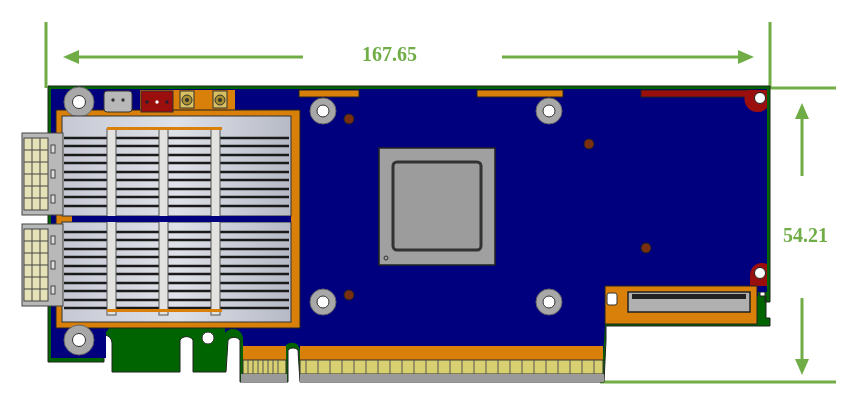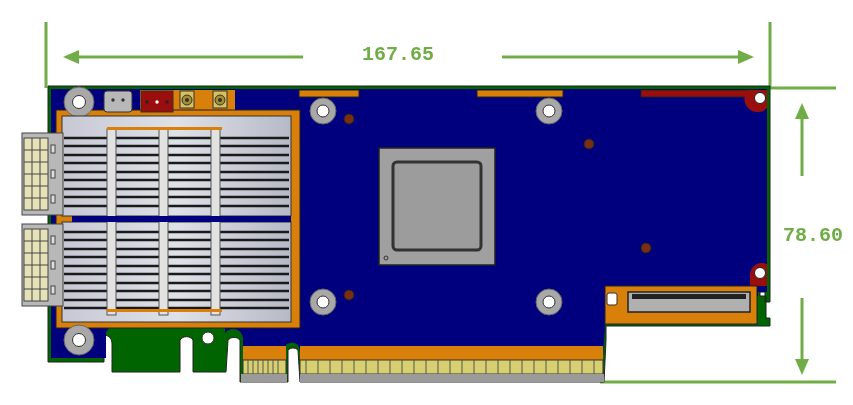--- a/index.html
+++ b/index.html
@@ -1,18 +1,18 @@
 <!DOCTYPE html>
 <html><head>
 <meta charset="utf-8">
 <style>
   html, body { margin: 0; padding: 0; background: #ffffff; }
   body { width: 853px; height: 405px; position: relative; overflow: hidden; font-family: "Liberation Sans", sans-serif; }
   #canvas { position: absolute; left: 0; top: 0; width: 853px; height: 405px; }
-  .dim-label { position: absolute; font-family: Liberation Mono, monospace; font-weight: bold; font-size: 20px; color: #70ad47; }
+  .dim-label { position: absolute; font-family: Liberation Serif, serif; font-weight: bold; font-size: 20px; color: #70ad47; }
   #width-label { left: 362px; top: 43px; }
   #height-label { left: 783px; top: 224px; }
 </style>
 </head>
 <body>
 
 <svg id="canvas" width="853" height="405" viewBox="0 0 853 405" xmlns="http://www.w3.org/2000/svg">
   <defs>
     <marker id="arrowR" markerWidth="10" markerHeight="10" refX="8" refY="5" orient="auto">
         <path d="M0,0 L10,5 L0,10 z" fill="#70ad47"></path>
@@ -230,13 +230,13 @@
         <line x1="546" y1="360" x2="546" y2="374"></line>
         <line x1="558" y1="360" x2="558" y2="374"></line>
         <line x1="570" y1="360" x2="570" y2="374"></line>
         <line x1="582" y1="360" x2="582" y2="374"></line>
         <line x1="594" y1="360" x2="594" y2="374"></line>
     </g>
   </g>
 </svg>
 
 <div id="width-label" class="dim-label">167.65</div>
-<div id="height-label" class="dim-label">78.60</div>
+<div id="height-label" class="dim-label">54.21</div>
 
 </body></html>

